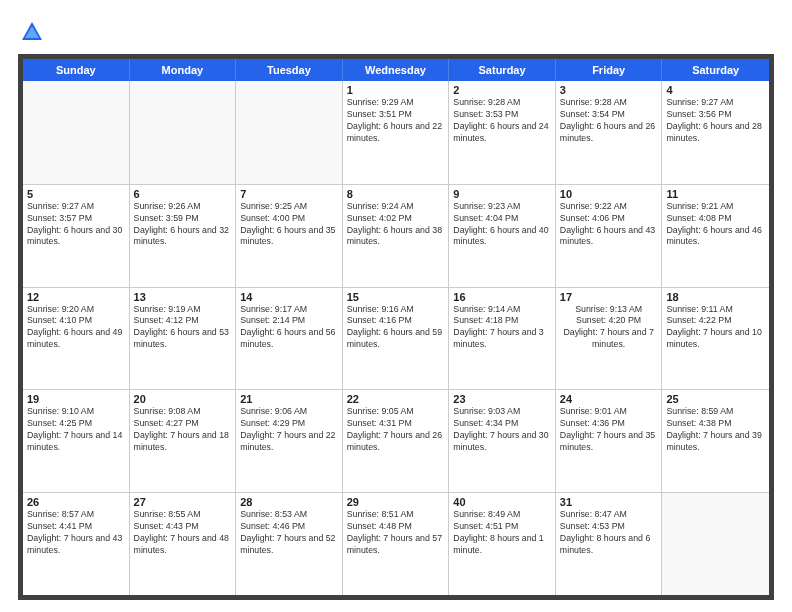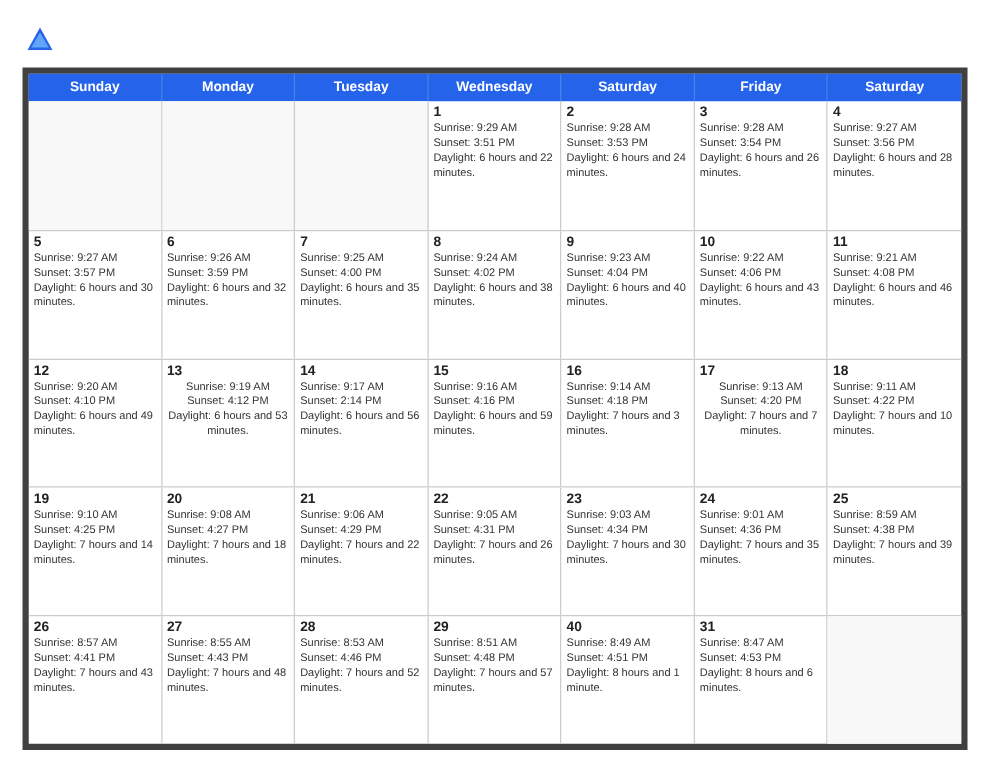--- a/index.html
+++ b/index.html
@@ -220,21 +220,21 @@
         </div>
         <div class="cal-row">
           <div class="cal-cell">
             <div class="day-num">12</div>
             <div class="cell-text" style="white-space: pre-line;">Sunrise: 9:20 AM
 Sunset: 4:10 PM
 Daylight: 6 hours and 49 minutes.</div>
           </div>
           <div class="cal-cell">
             <div class="day-num">13</div>
-            <div class="cell-text" style="white-space: pre-line; text-align: center;">Sunrise: 9:19 AM
+            <div class="cell-text" style="white-space: pre-line;">Sunrise: 9:19 AM
 Sunset: 4:12 PM
 Daylight: 6 hours and 53 minutes.</div>
           </div>
           <div class="cal-cell">
             <div class="day-num">14</div>
             <div class="cell-text" style="white-space: pre-line;">Sunrise: 9:17 AM
 Sunset: 2:14 PM
 Daylight: 6 hours and 56 minutes.</div>
           </div>
           <div class="cal-cell">

